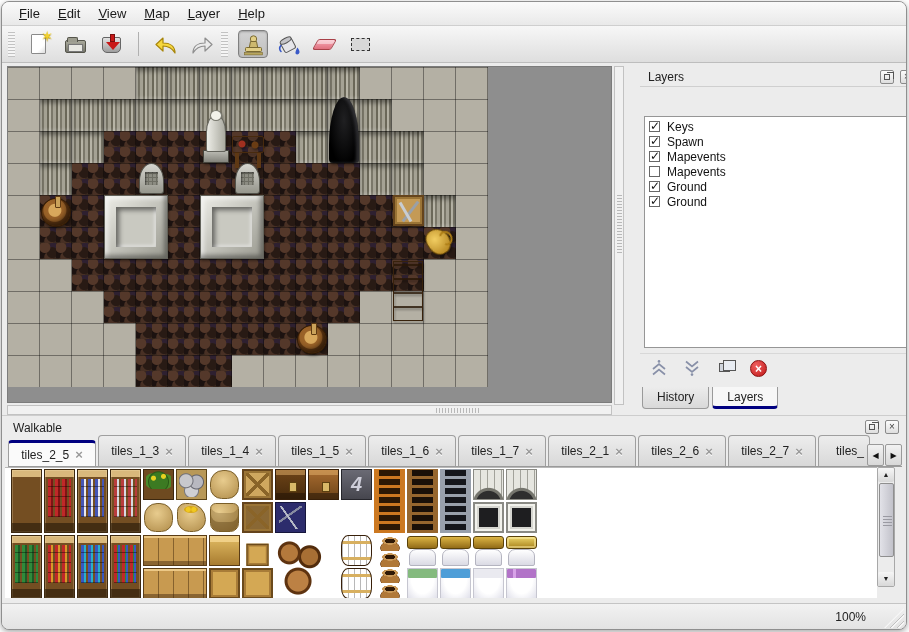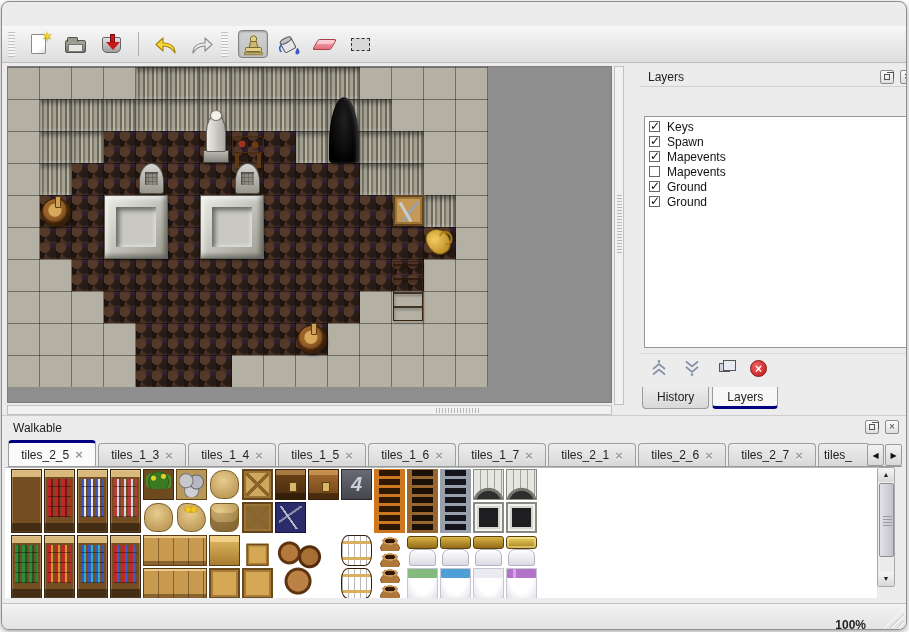--- a/index.html
+++ b/index.html
@@ -146,26 +146,26 @@
     border:1px solid #8a0e0e;color:#fff;font-weight:bold;font-size:12px;text-align:center;line-height:16px;}
   .dock-tabs{position:absolute;left:4px;top:324px;height:24px;display:flex;}
   .dtab{height:22px;padding:3px 14px;font-size:12px;color:#222;border:1px solid #9a9a9a;background:linear-gradient(#ececec,#d9d9d9);
     border-radius:0 0 4px 4px;border-top:none;margin-right:3px;}
   .dtab.active{background:#f7f7f7;border-bottom:3px solid #000080;padding-bottom:1px;}
 
   
   .dock-bottom{position:absolute;left:0;top:413px;width:906px;height:188px;border-top:1px solid #cdcdcd;}
   .ts-titlebar{position:absolute;left:3px;top:2px;right:3px;height:20px;font-size:12px;color:#222;padding:3px 0 0 8px;}
   .ts-tabs{position:absolute;left:6px;top:24px;right:6px;height:27px;border-bottom:1px solid #9a9a9a;display:flex;align-items:flex-end;}
-  .ttab{position:relative;height:23px;width:88px;margin-right:2px;border:1px solid #9f9f9f;border-bottom:none;
+  .ttab{position:relative;height:31px;width:88px;margin-right:2px;border:1px solid #9f9f9f;border-bottom:none;
     border-radius:4px 4px 0 0;background:linear-gradient(#ededed,#d8d8d8);font-size:12px;color:#222;
     display:flex;align-items:center;justify-content:center;gap:6px;flex:none;overflow:hidden;}
   .ttab.active{height:26px;background:#fafafa;border-top:3px solid #000080;font-weight:normal;}
   .ttab .x{color:#9a9a9a;font-weight:bold;font-size:13px;text-shadow:0 1px 0 #fff;}
-  .ttab.partial{width:52px;justify-content:flex-start;padding-left:5px;}
+  .ttab.partial{width:52px;justify-content:flex-start;padding-left:17px;}
   .tab-arrows{position:absolute;right:0;bottom:0;display:flex;}
   .tarr{width:17px;height:22px;border:1px solid #9a9a9a;background:linear-gradient(#f2f2f2,#d8d8d8);
     font-size:8px;text-align:center;line-height:21px;color:#111;margin-left:1px;border-radius:2px;}
   .ts-content{position:absolute;left:3px;top:51px;width:872px;height:131px;background:#fff;border-top:1px solid #b8b8b8;overflow:hidden;}
   .ts-canvas{position:absolute;left:5px;top:0;width:540px;height:132px;}
   .ts{position:absolute;}
   .ts-scroll{position:absolute;left:875px;top:51px;width:18px;height:120px;background:#ececec;border:1px solid #a8a8a8;border-radius:2px;}
   .ts-arr{position:absolute;left:0;width:16px;height:14px;background:linear-gradient(#f6f6f6,#d8d8d8);
     text-align:center;font-size:7px;line-height:14px;color:#222;border-radius:2px;}
   .ts-thumb{position:absolute;left:1px;top:15px;width:15px;height:74px;border:1px solid #8f8f8f;border-radius:2px;
@@ -262,30 +262,38 @@
   .bed::after{content:"";position:absolute;left:0;right:0;top:9px;bottom:0;
     background:radial-gradient(ellipse at 50% 0,#ffffff 55%,#e0e0ea);}
   .bed.green{--band:#84ba7e;}
   .bed.blue{--band:#4e9ed8;}
   .bed.white{--band:#eaeaf0;}
   .bed.purple{--band:linear-gradient(90deg,#b273c8 0 6px,#d8a2e8 6px 9px,#b273c8 9px);}
 
   
   .statusbar{position:absolute;left:0;top:601px;right:0;height:27px;background:linear-gradient(#f2f2f2,#e2e2e2);
     border-top:1px solid #c4c4c4;font-size:12px;color:#222;}
-  .zoom-label{position:absolute;right:40px;top:14px;font-weight:bold;}
+  .zoom-label{position:absolute;right:40px;top:6px;}
   .resize-grip{position:absolute;right:2px;bottom:2px;width:20px;height:20px;
     background:repeating-linear-gradient(135deg,transparent 0 3px,#c0c0c0 3px 4px,#f6f6f6 4px 5px);
     clip-path:polygon(100% 0,100% 100%,0 100%);}
 </style>
 </head>
 <body>
 
 <div class="window">
 
+  <div class="menubar" id="menubar">
+      <span class="menu-item"><u>F</u>ile</span>
+      <span class="menu-item"><u>E</u>dit</span>
+      <span class="menu-item"><u>V</u>iew</span>
+      <span class="menu-item"><u>M</u>ap</span>
+      <span class="menu-item"><u>L</u>ayer</span>
+      <span class="menu-item"><u>H</u>elp</span>
+    </div>
 
   <div class="toolbar" id="toolbar">
       <span class="tb-handle"></span>
       <div class="tb-btn">
         <span class="ic-page"></span>
         <span class="ic-star">✶</span>
       </div>
       <div class="tb-btn">
         <span class="ic-folder"></span>
       </div>

